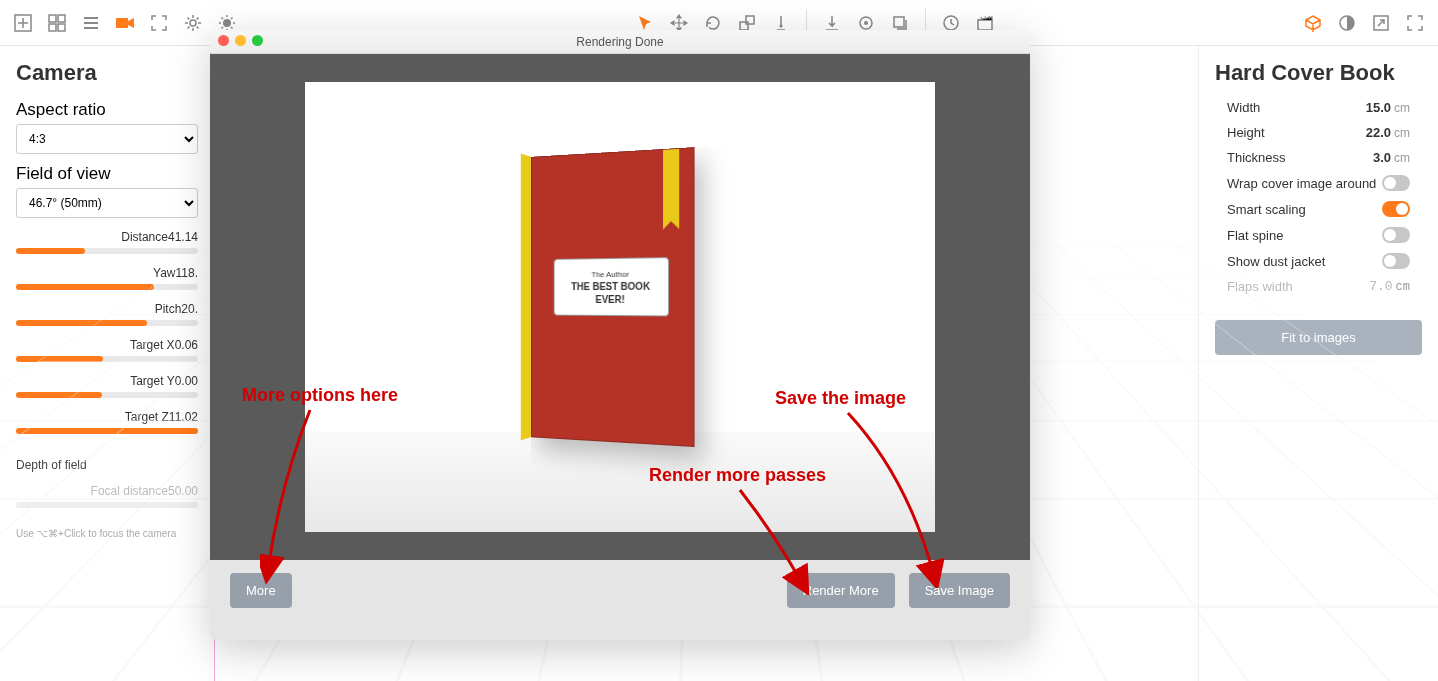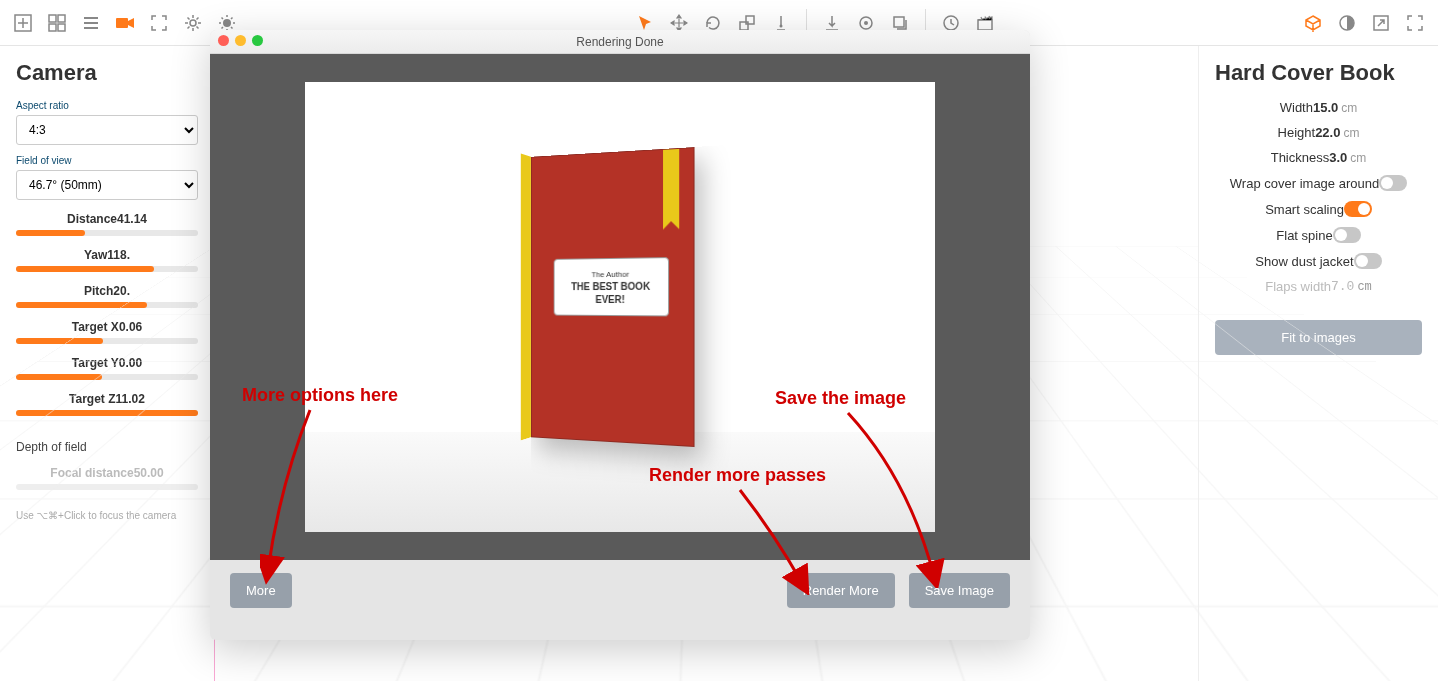--- a/index.html
+++ b/index.html
@@ -51,40 +51,39 @@
   flex: 1;
   position: relative;
   background: #fff;
 }
 .panel-title {
   font-size: 22px;
   font-weight: 600;
   margin-bottom: 14px;
 }
 .field-label {
-  font-size: 10px;
-  color: #0c4a6e;
+  font-size: 17px;
+  color: #000000;
   margin: 10px 0 4px;
 }
 .field-select {
   width: 100%;
   padding: 6px 8px;
   border: 1px solid #ccc;
   border-radius: 3px;
   font-size: 12px;
   background: #fff;
 }
 .slider-row { margin: 12px 0 6px; }
 .slider-head {
   display: flex;
-  justify-content: center;
+  justify-content: flex-end;
   font-size: 12px;
   color: #333;
   margin-bottom: 4px;
-  font-weight: bold;
 }
 .slider-track {
   height: 6px;
   background: #e8e8e8;
   border-radius: 3px;
   position: relative;
 }
 .slider-fill {
   position: absolute; left: 0; top: 0; height: 100%;
   background: #ff7a1a; border-radius: 3px;
@@ -92,23 +91,23 @@
 .slider-row.disabled .slider-head { color: #bbb; }
 .slider-row.disabled .slider-track { background: #eee; }
 .hint { font-size: 10px; color: #aaa; margin-top: 20px; }
 .section-label {
   font-size: 12px; color: #444;
   margin: 24px 0 6px;
 }
 
 
 .prop-row {
-  display: flex; justify-content: center; align-items: center;
+  display: flex; justify-content: space-between; align-items: center;
   font-size: 13px; color: #333;
-  margin: 10px 4px;
+  margin: 10px 12px;
 }
 .prop-row.disabled { color: #bbb; }
 .prop-val { color: #333; }
 .prop-row.disabled .prop-val { color: #bbb; font-family: Liberation Mono, monospace; }
 .unit { color: #999; font-size: 12px; margin-left: 3px;}
 .toggle {
   width: 28px; height: 16px; border-radius: 8px;
   background: #c7c7c7; position: relative;
 }
 .toggle::after {

